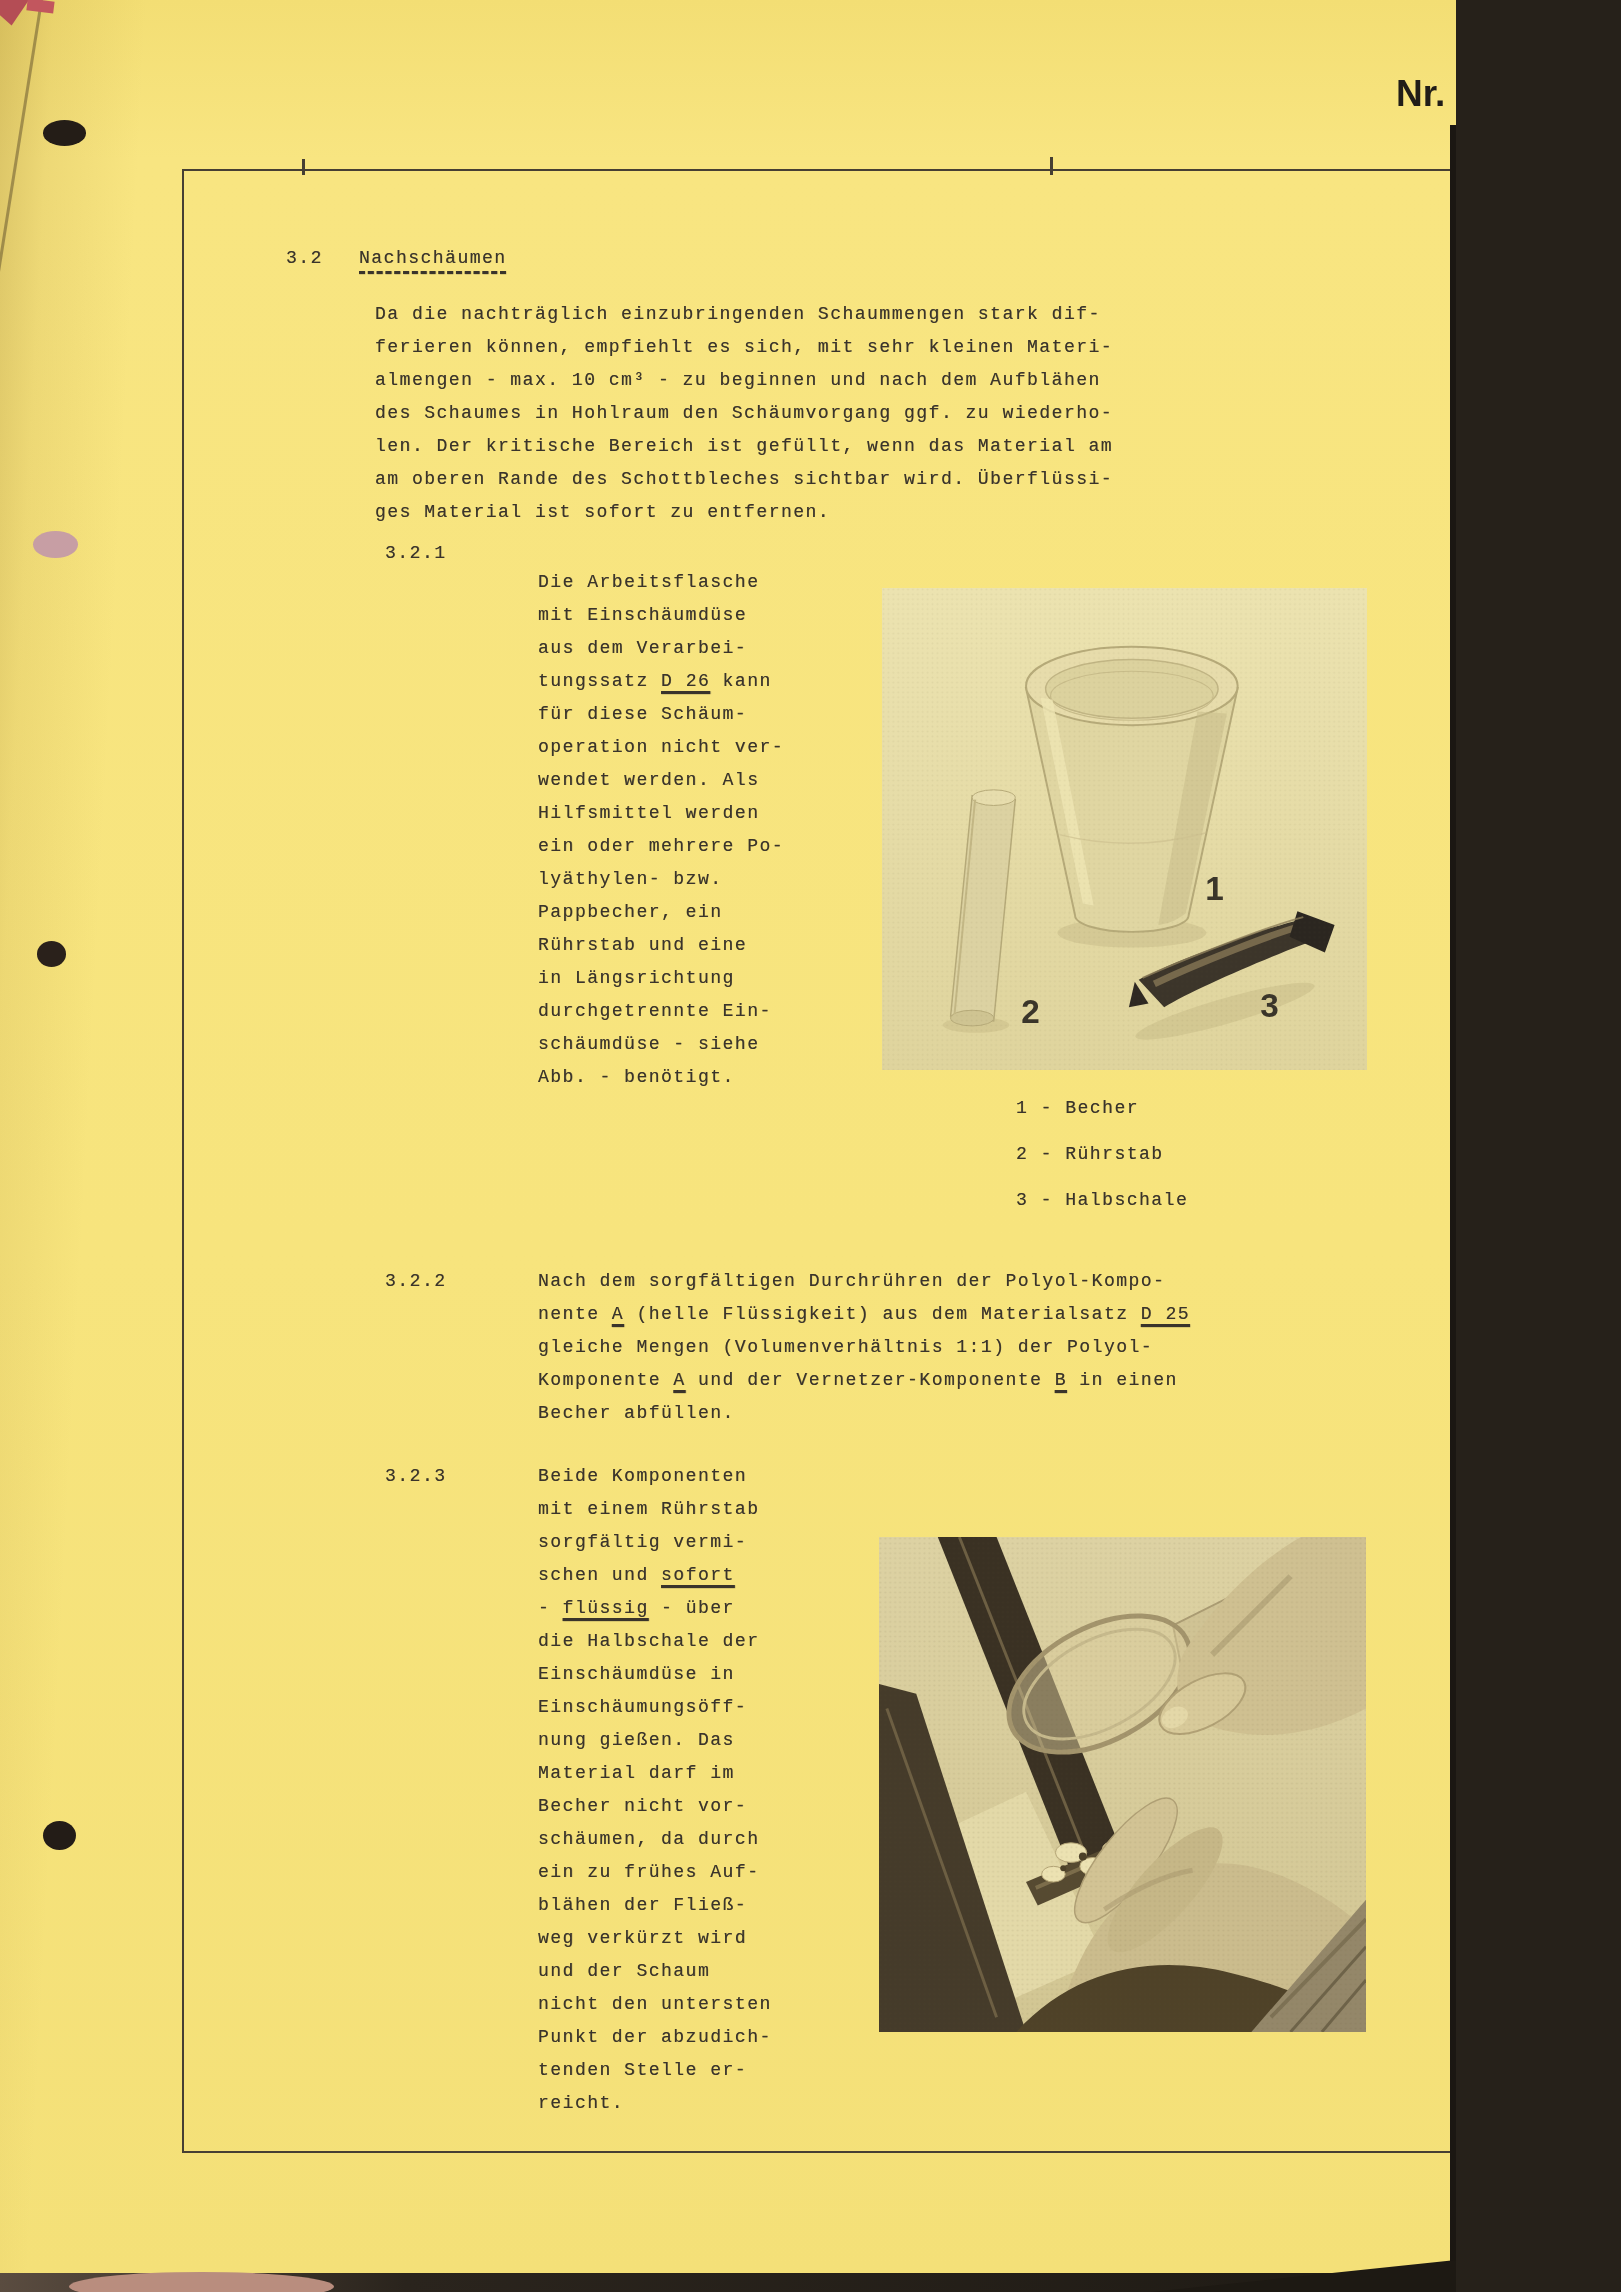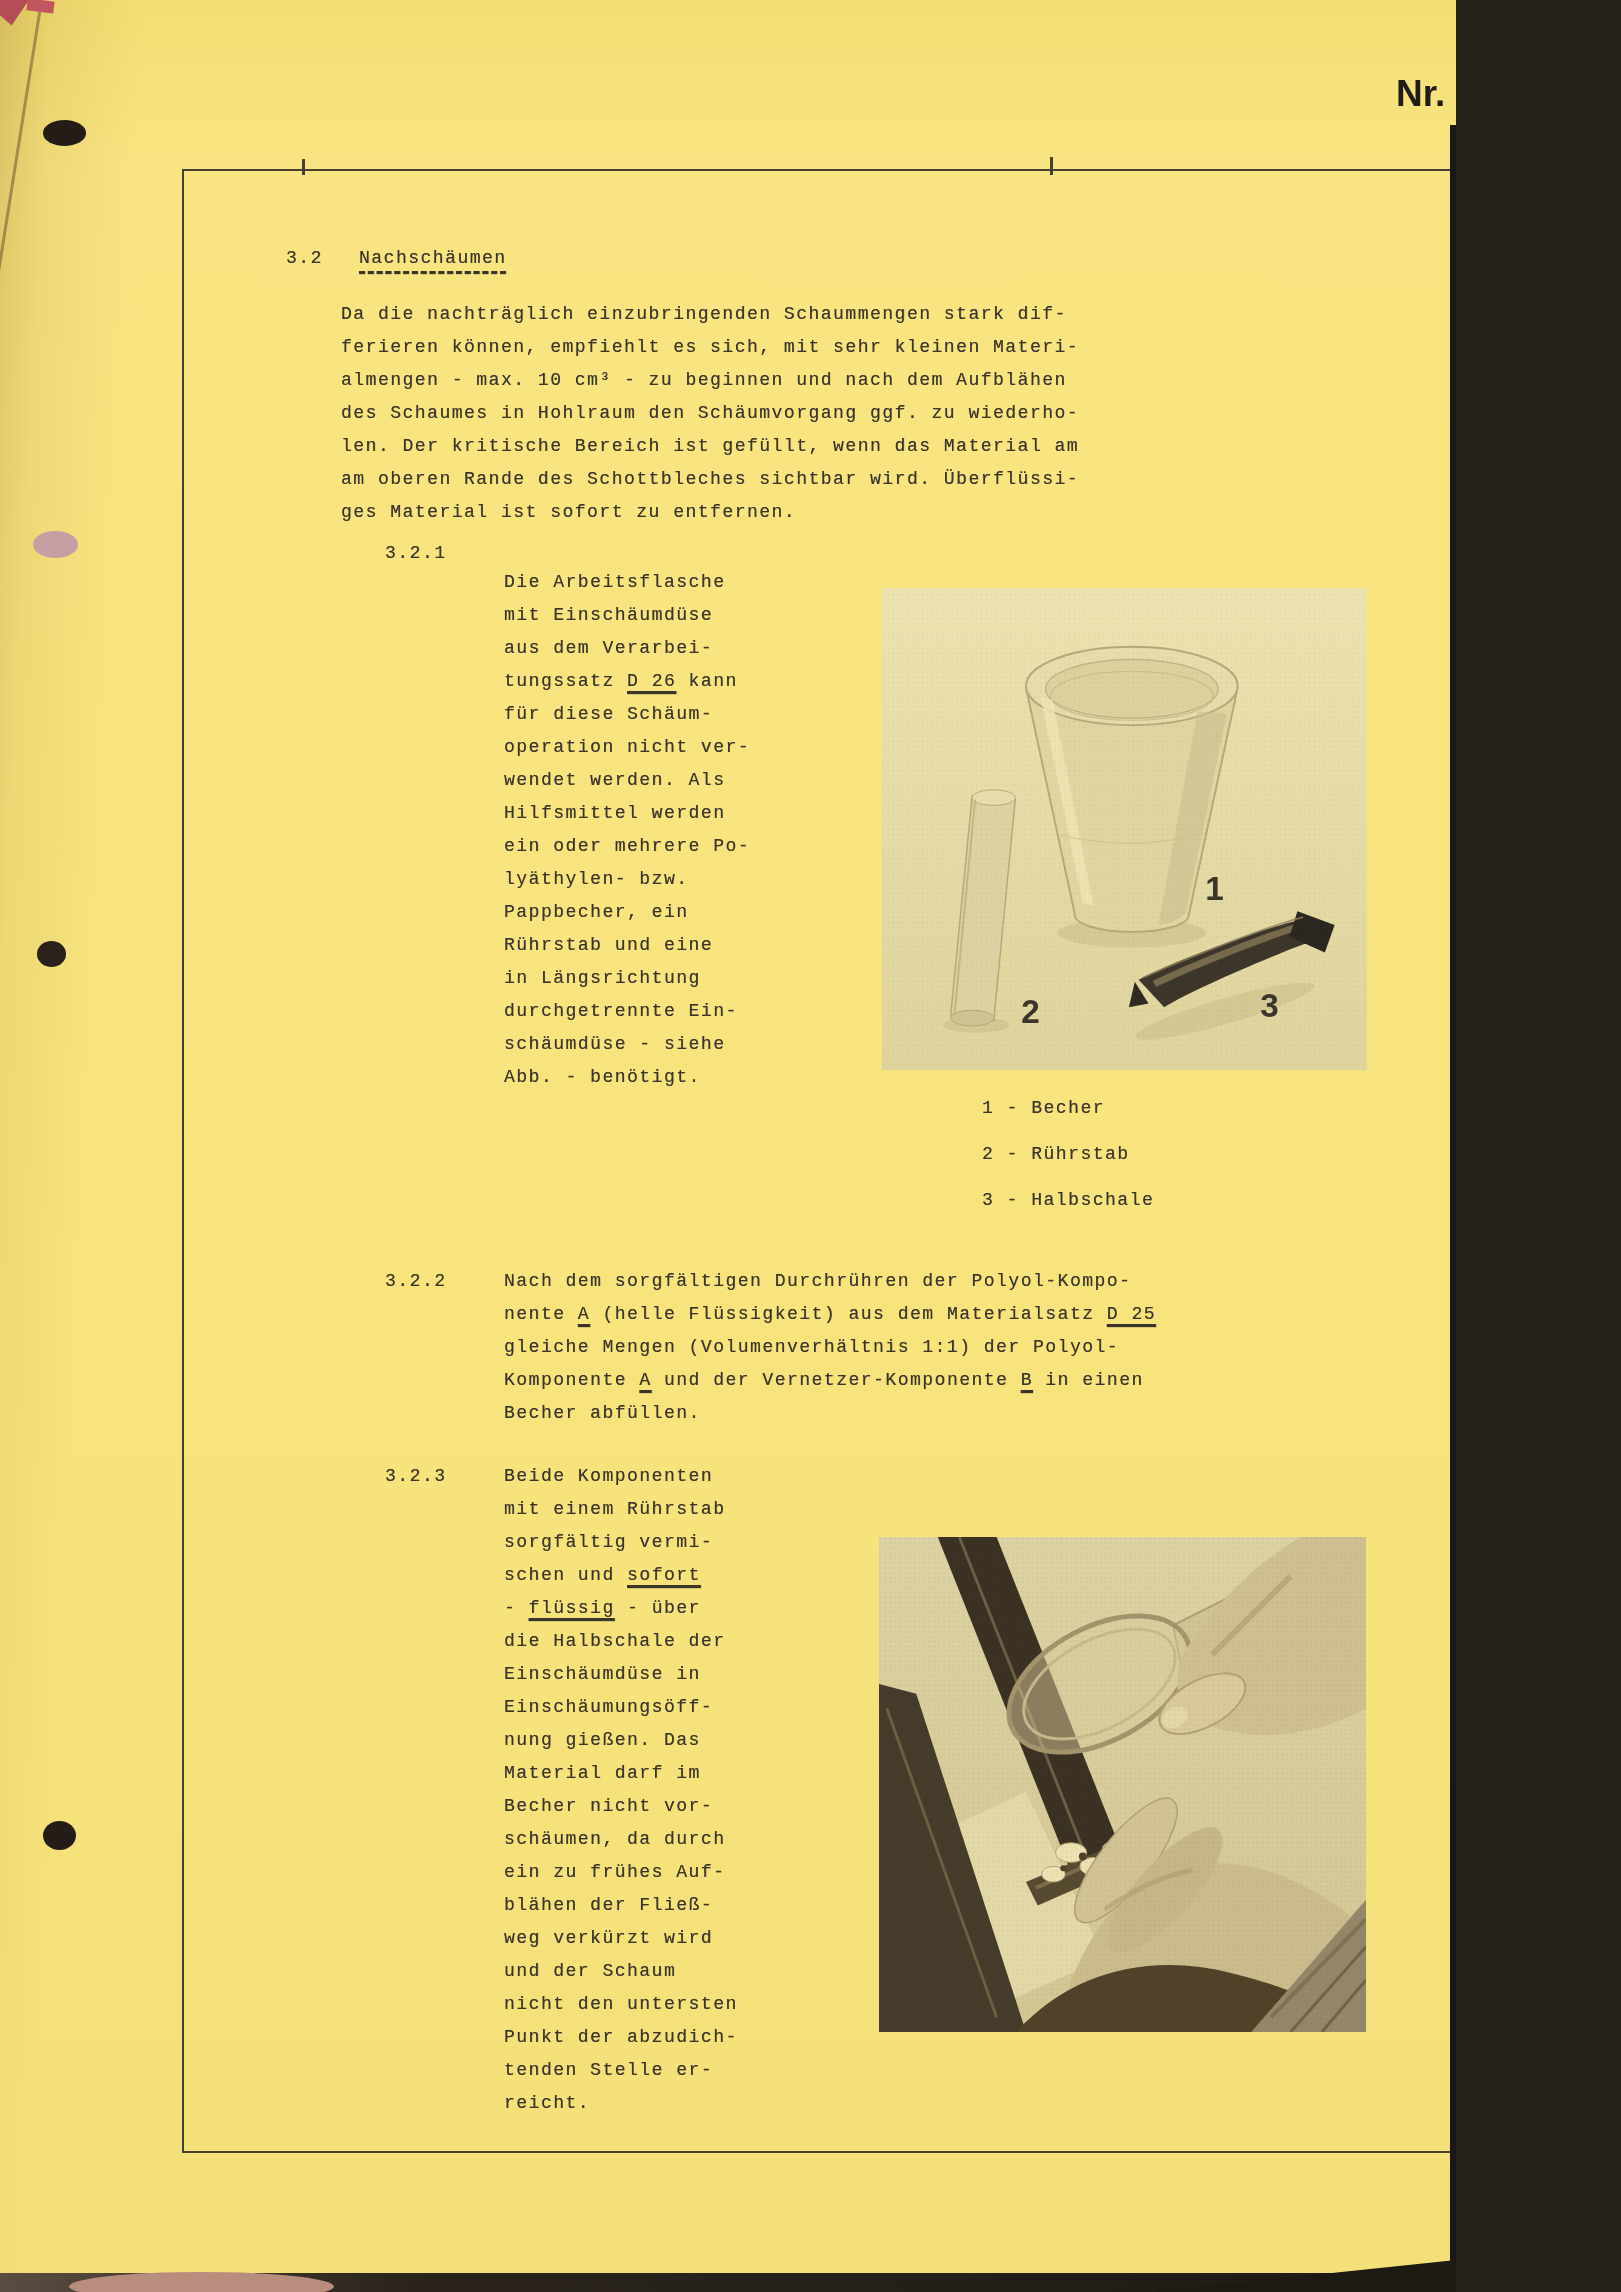--- a/index.html
+++ b/index.html
@@ -32,21 +32,21 @@
   #hole-4{left:43px;top:1821px;width:33px;height:29px;background:#231c17;}
   
   #content-box{position:absolute;left:182px;top:169px;width:1272px;height:1984px;
     box-sizing:border-box;border:2px solid #463f33;}
   .tick{position:absolute;width:2.9px;background:#463f33;}
   #tick-1{left:302px;top:159px;height:15.7px;}
   #tick-2{left:1050px;top:157px;height:17.6px;}
   
   .tw{position:absolute;font-size:18px;letter-spacing:1.5px;line-height:33px;
       color:#3a342b;white-space:pre;text-shadow:0.3px 0.3px 0 rgba(58,52,43,0.55);}
-  .tline{white-space:pre;}
+  .tline{white-space:pre;margin-left:34px;}
   .u{text-decoration:underline;text-decoration-thickness:2.5px;text-underline-offset:4.9px;}
   .dashed-u{text-decoration:underline;text-decoration-style:dashed;
       text-decoration-thickness:2.9px;text-underline-offset:7.8px;}
   .sans{font-family:"Liberation Sans","DejaVu Sans",sans-serif;}
   #nr-label{left:1396px;top:74px;font-size:37px;font-weight:700;color:#201d18;
       letter-spacing:0;line-height:39px;text-shadow:none;}
   #doc-number{left:1470px;top:84px;font-size:37px;color:#2e2a23;margin-top:45px;}
   #margin-note{left:1468px;top:165px;font-size:26px;font-weight:700;color:#4e463a;
       line-height:29px;letter-spacing:0.3px;text-shadow:none;white-space:normal;margin-left:19px;}
   #caption-list .tline{height:46px;}

